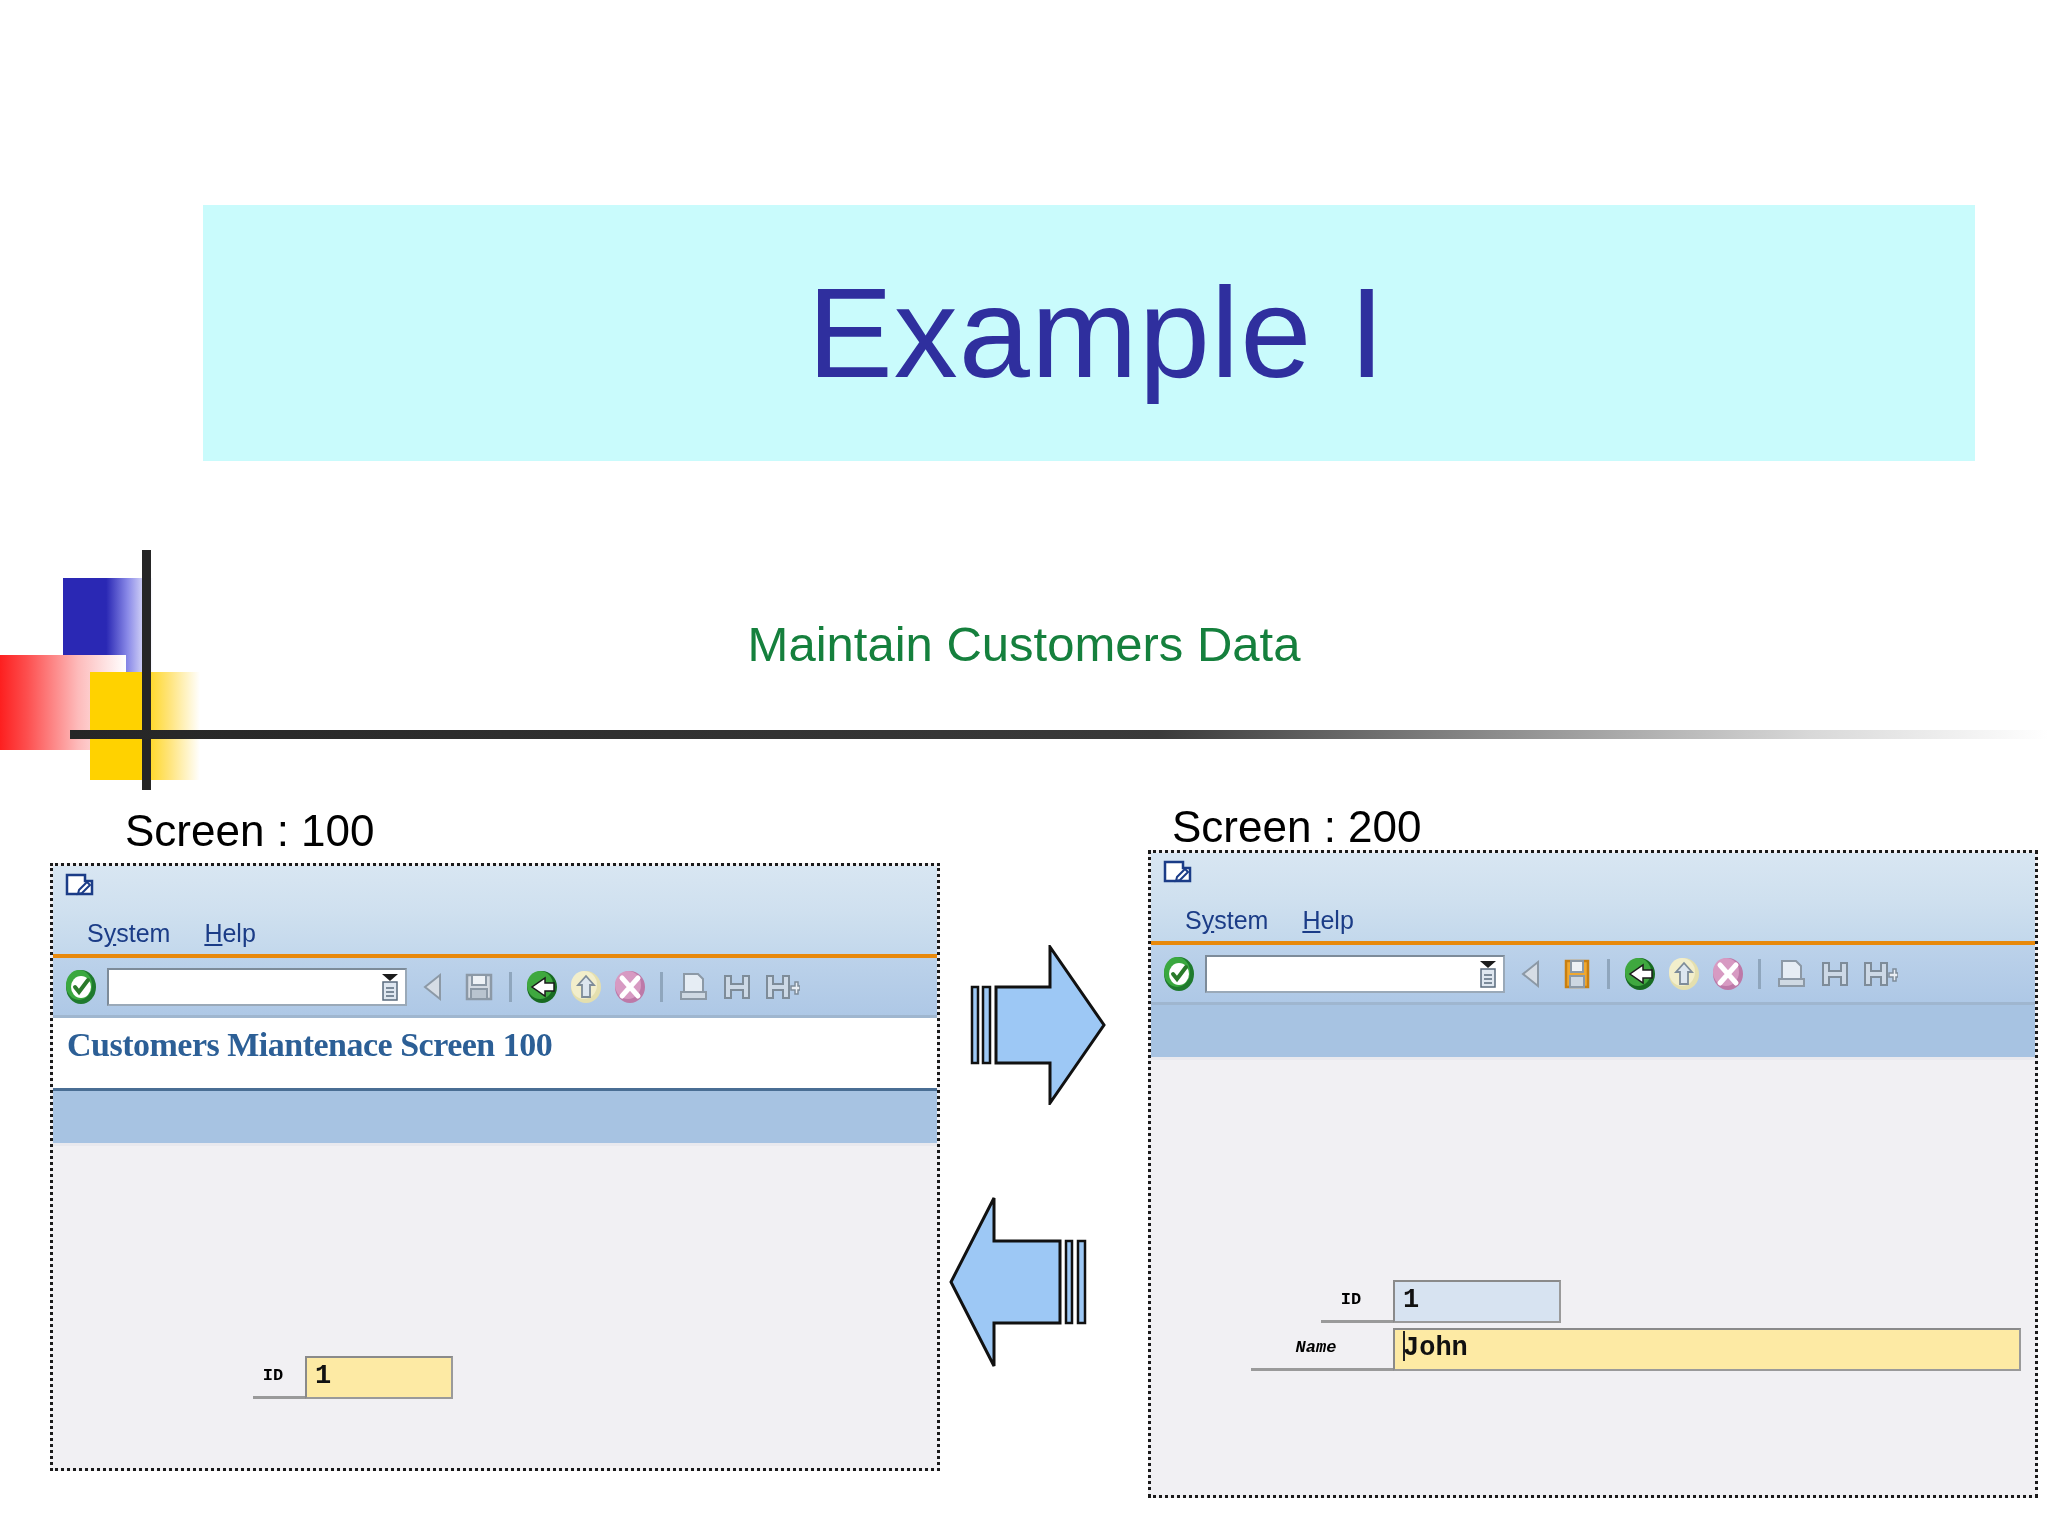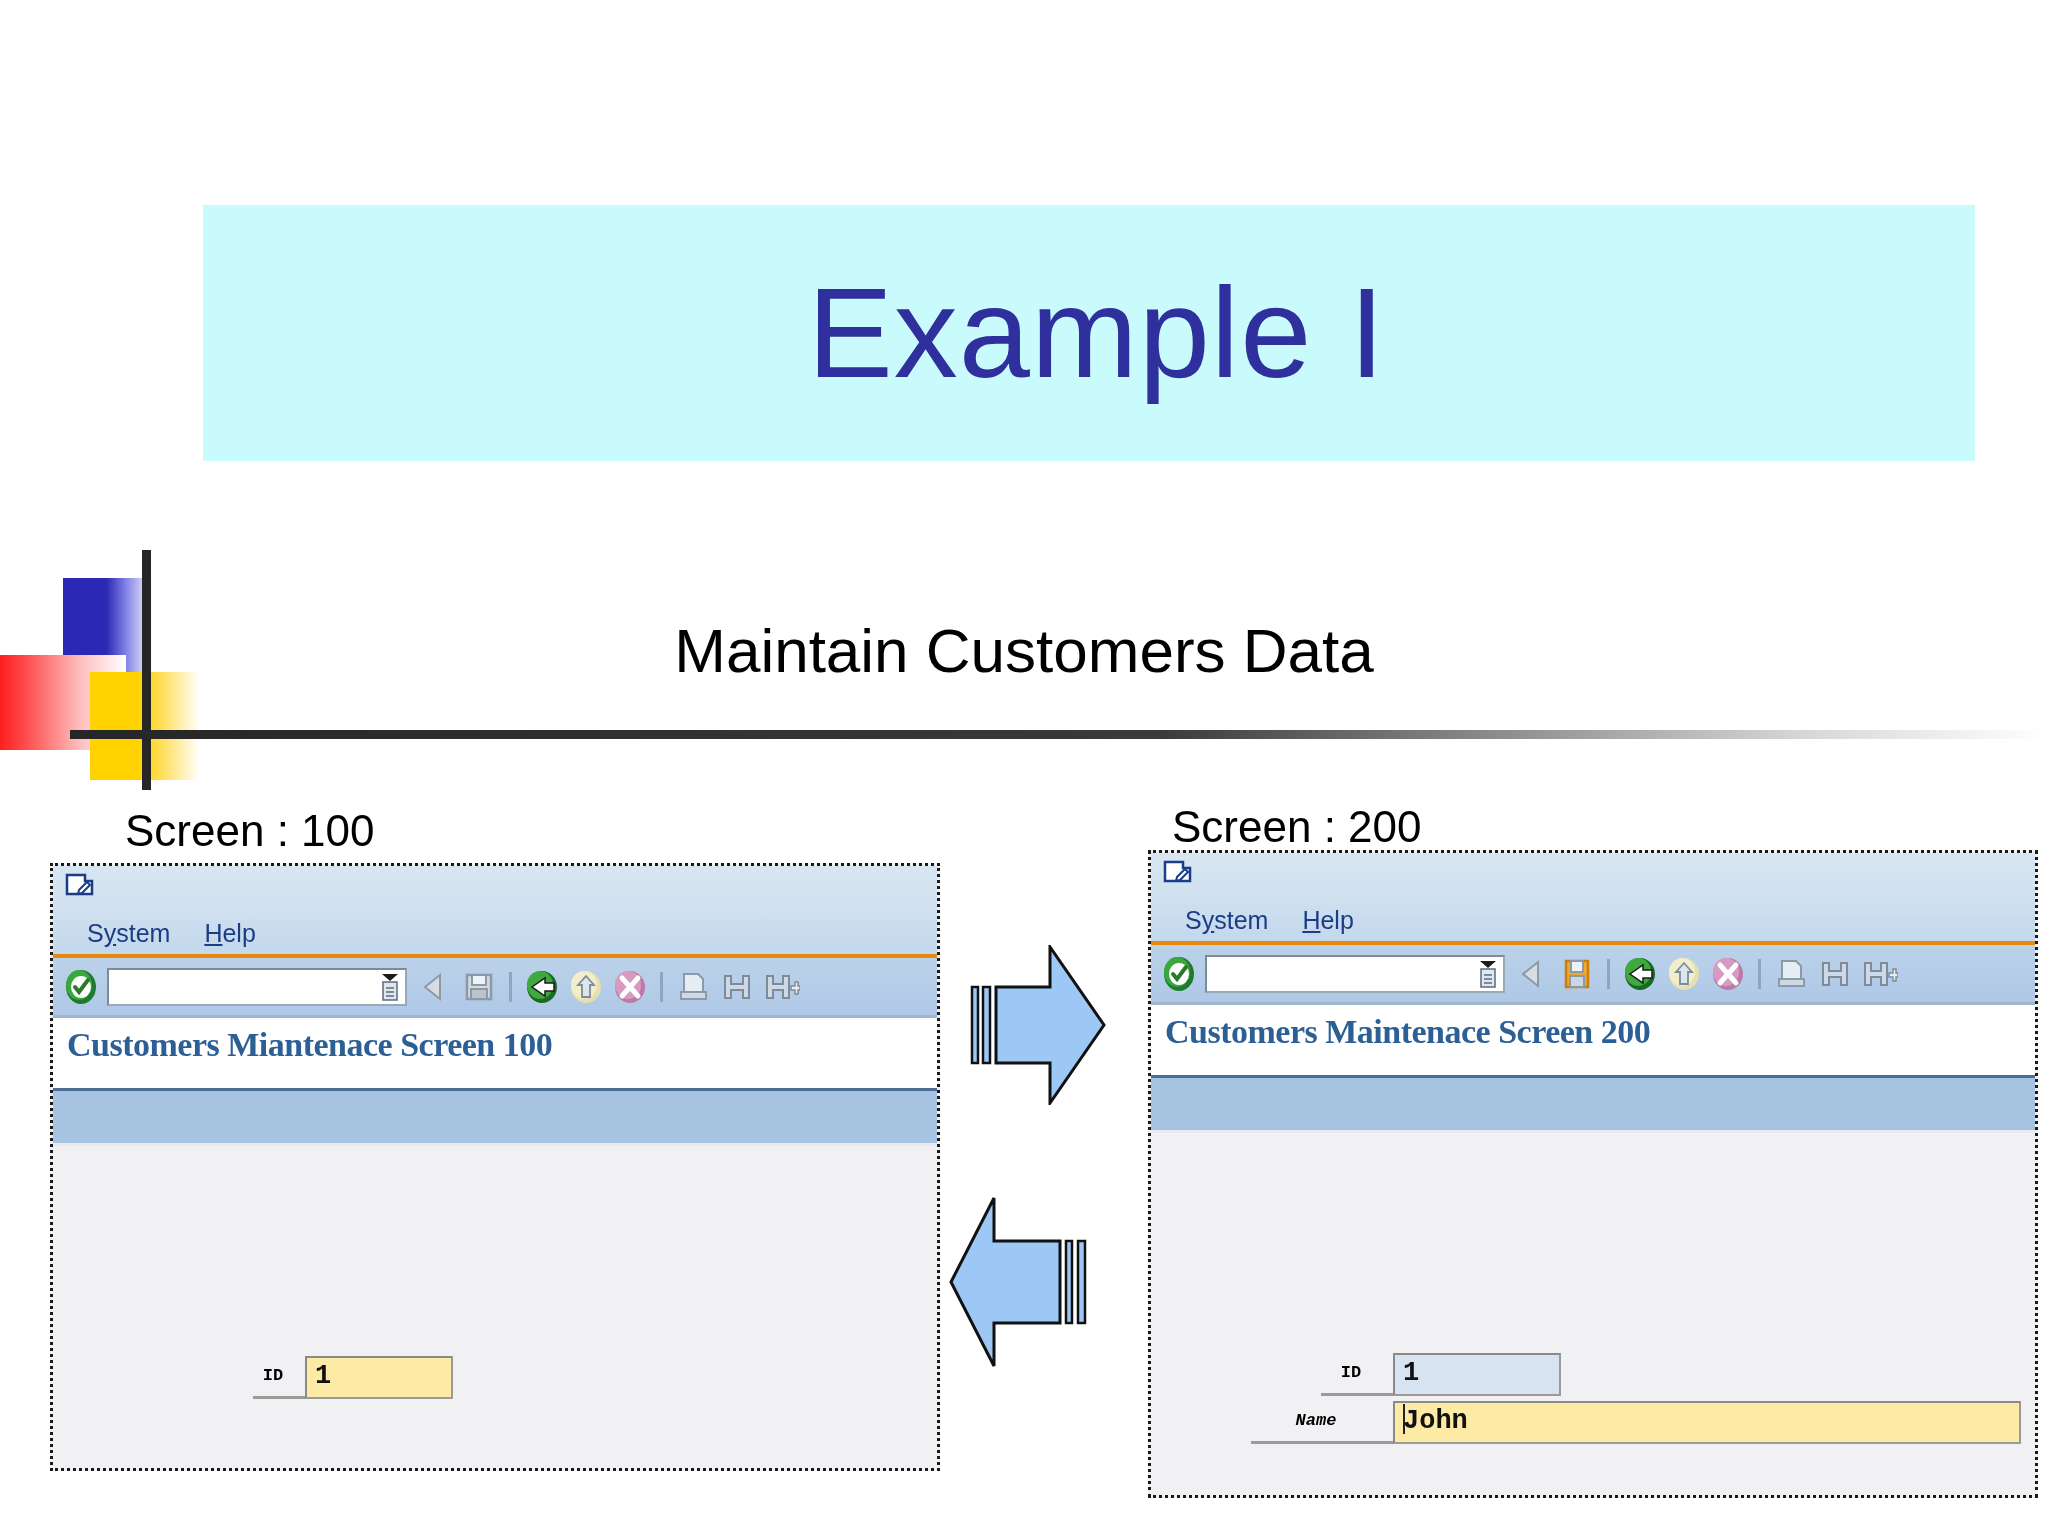--- a/index.html
+++ b/index.html
@@ -65,22 +65,22 @@
     width: 1978px; height: 9px;
     background: linear-gradient(to right, #262626 0%, #3a3a3a 55%, #d8d8d8 88%, #ffffff 100%);
   }
 
   
   #subtitle {
     position: absolute;
     left: 0; top: 620px; width: 2048px;
     text-align: center;
     font-family: "Liberation Sans", sans-serif;
-    font-size: 62px;
-    color: #000000;
+    font-size: 49px;
+    color: #15803d;
     line-height: 1;
   }
 
   
   .screen-caption {
     position: absolute;
     font-family: "Liberation Sans", sans-serif;
     font-size: 44px;
     color: #000000;
     white-space: nowrap;
@@ -435,21 +435,20 @@
       </svg>
     </span>
     <span class="tb-icon">
       <svg width="38" height="38" viewBox="0 0 38 38">
         <path d="M5,8 L11,8 L11,16 L21,16 L21,8 L27,8 L27,30 L21,30 L21,22 L11,22 L11,30 L5,30 Z" fill="#cdd9e6" stroke="#7e8c99" stroke-width="2"></path>
         <path d="M29,18 L33,18 L33,14 L36,14 L36,18 L38,18 L38,22 L36,22 L36,26 L33,26 L33,22 L29,22 Z" fill="#e9eef4" stroke="#7e8c99" stroke-width="1.5"></path>
       </svg>
     </span>
   </div>
 
-  <div class="sap-apptitle">Customers Maintenace Screen 200</div>
   <div class="sap-bluestrip"></div>
 
   <div class="sap-body">
     <div class="form-row" style="left:170px; top:220px;">
       <span class="form-label" style="width:72px;">ID</span>
       <span class="form-input inp-bluegray" style="width:168px;">1</span>
     </div>
     <div class="form-row" style="left:100px; top:268px;">
       <span class="form-label" style="width:142px;font-style:italic;">Name</span>
       <span class="form-input inp-yellow" style="width:628px;"><span class="caret"></span><span>John</span></span>

